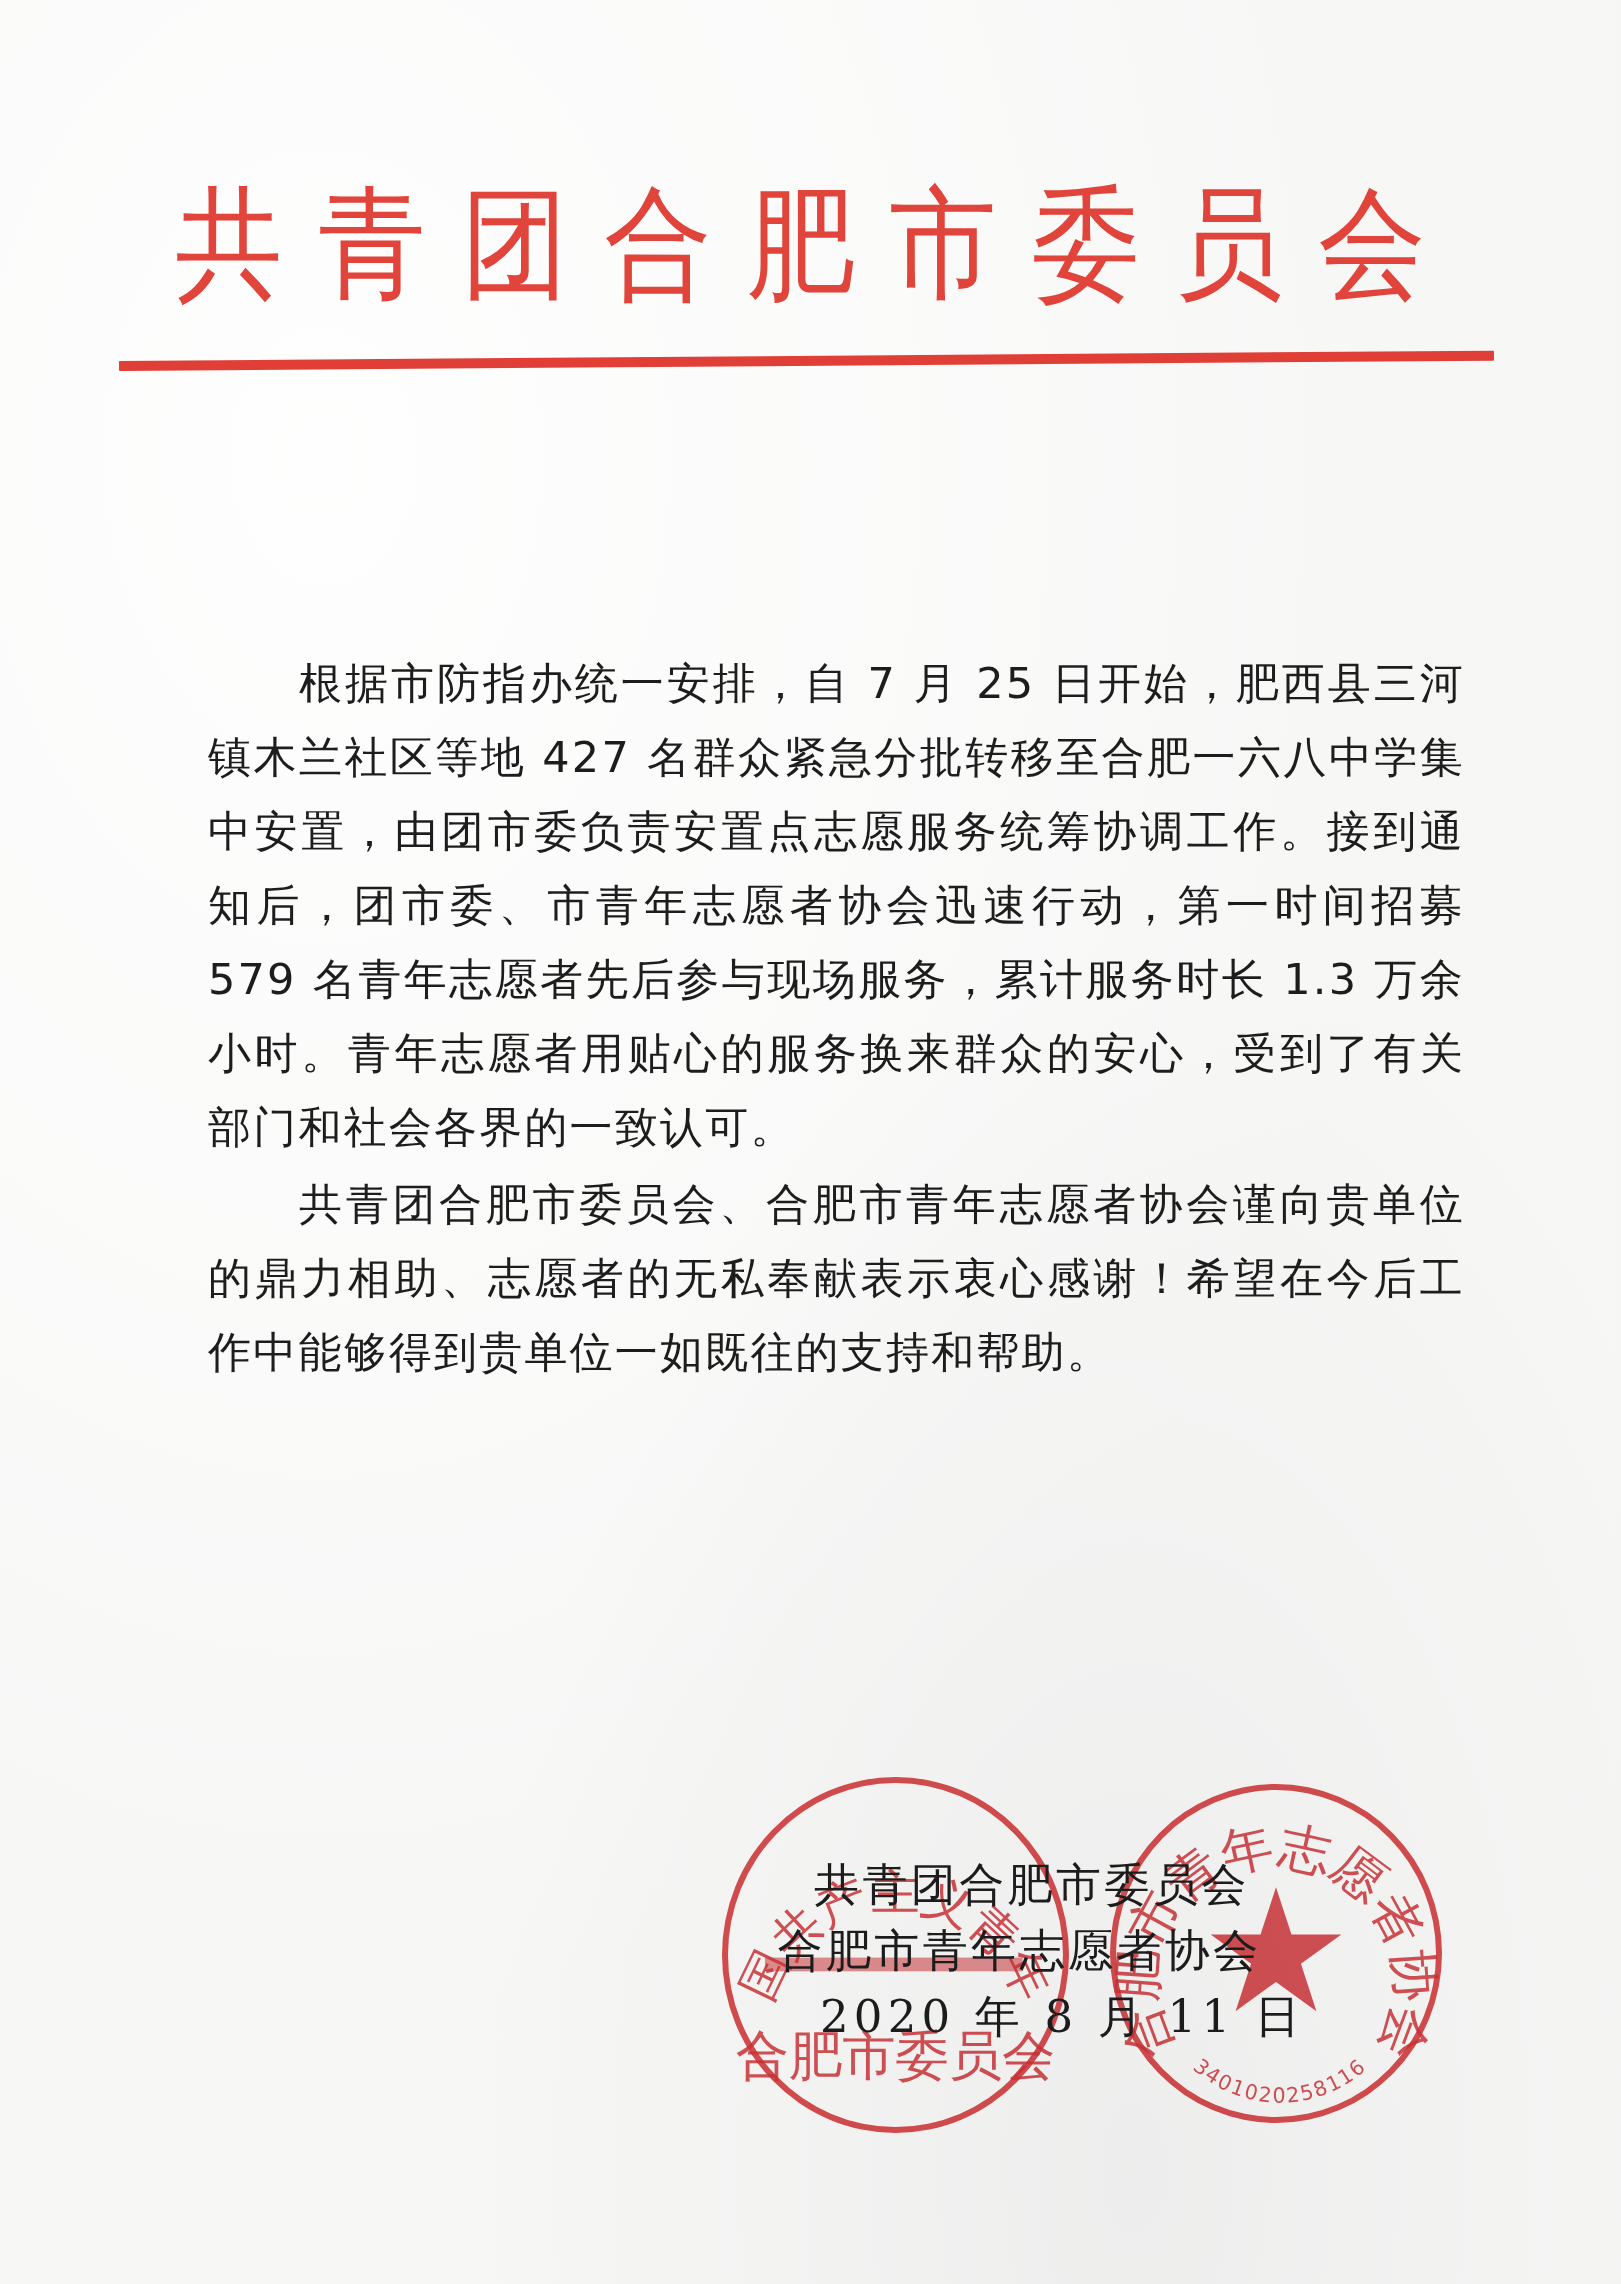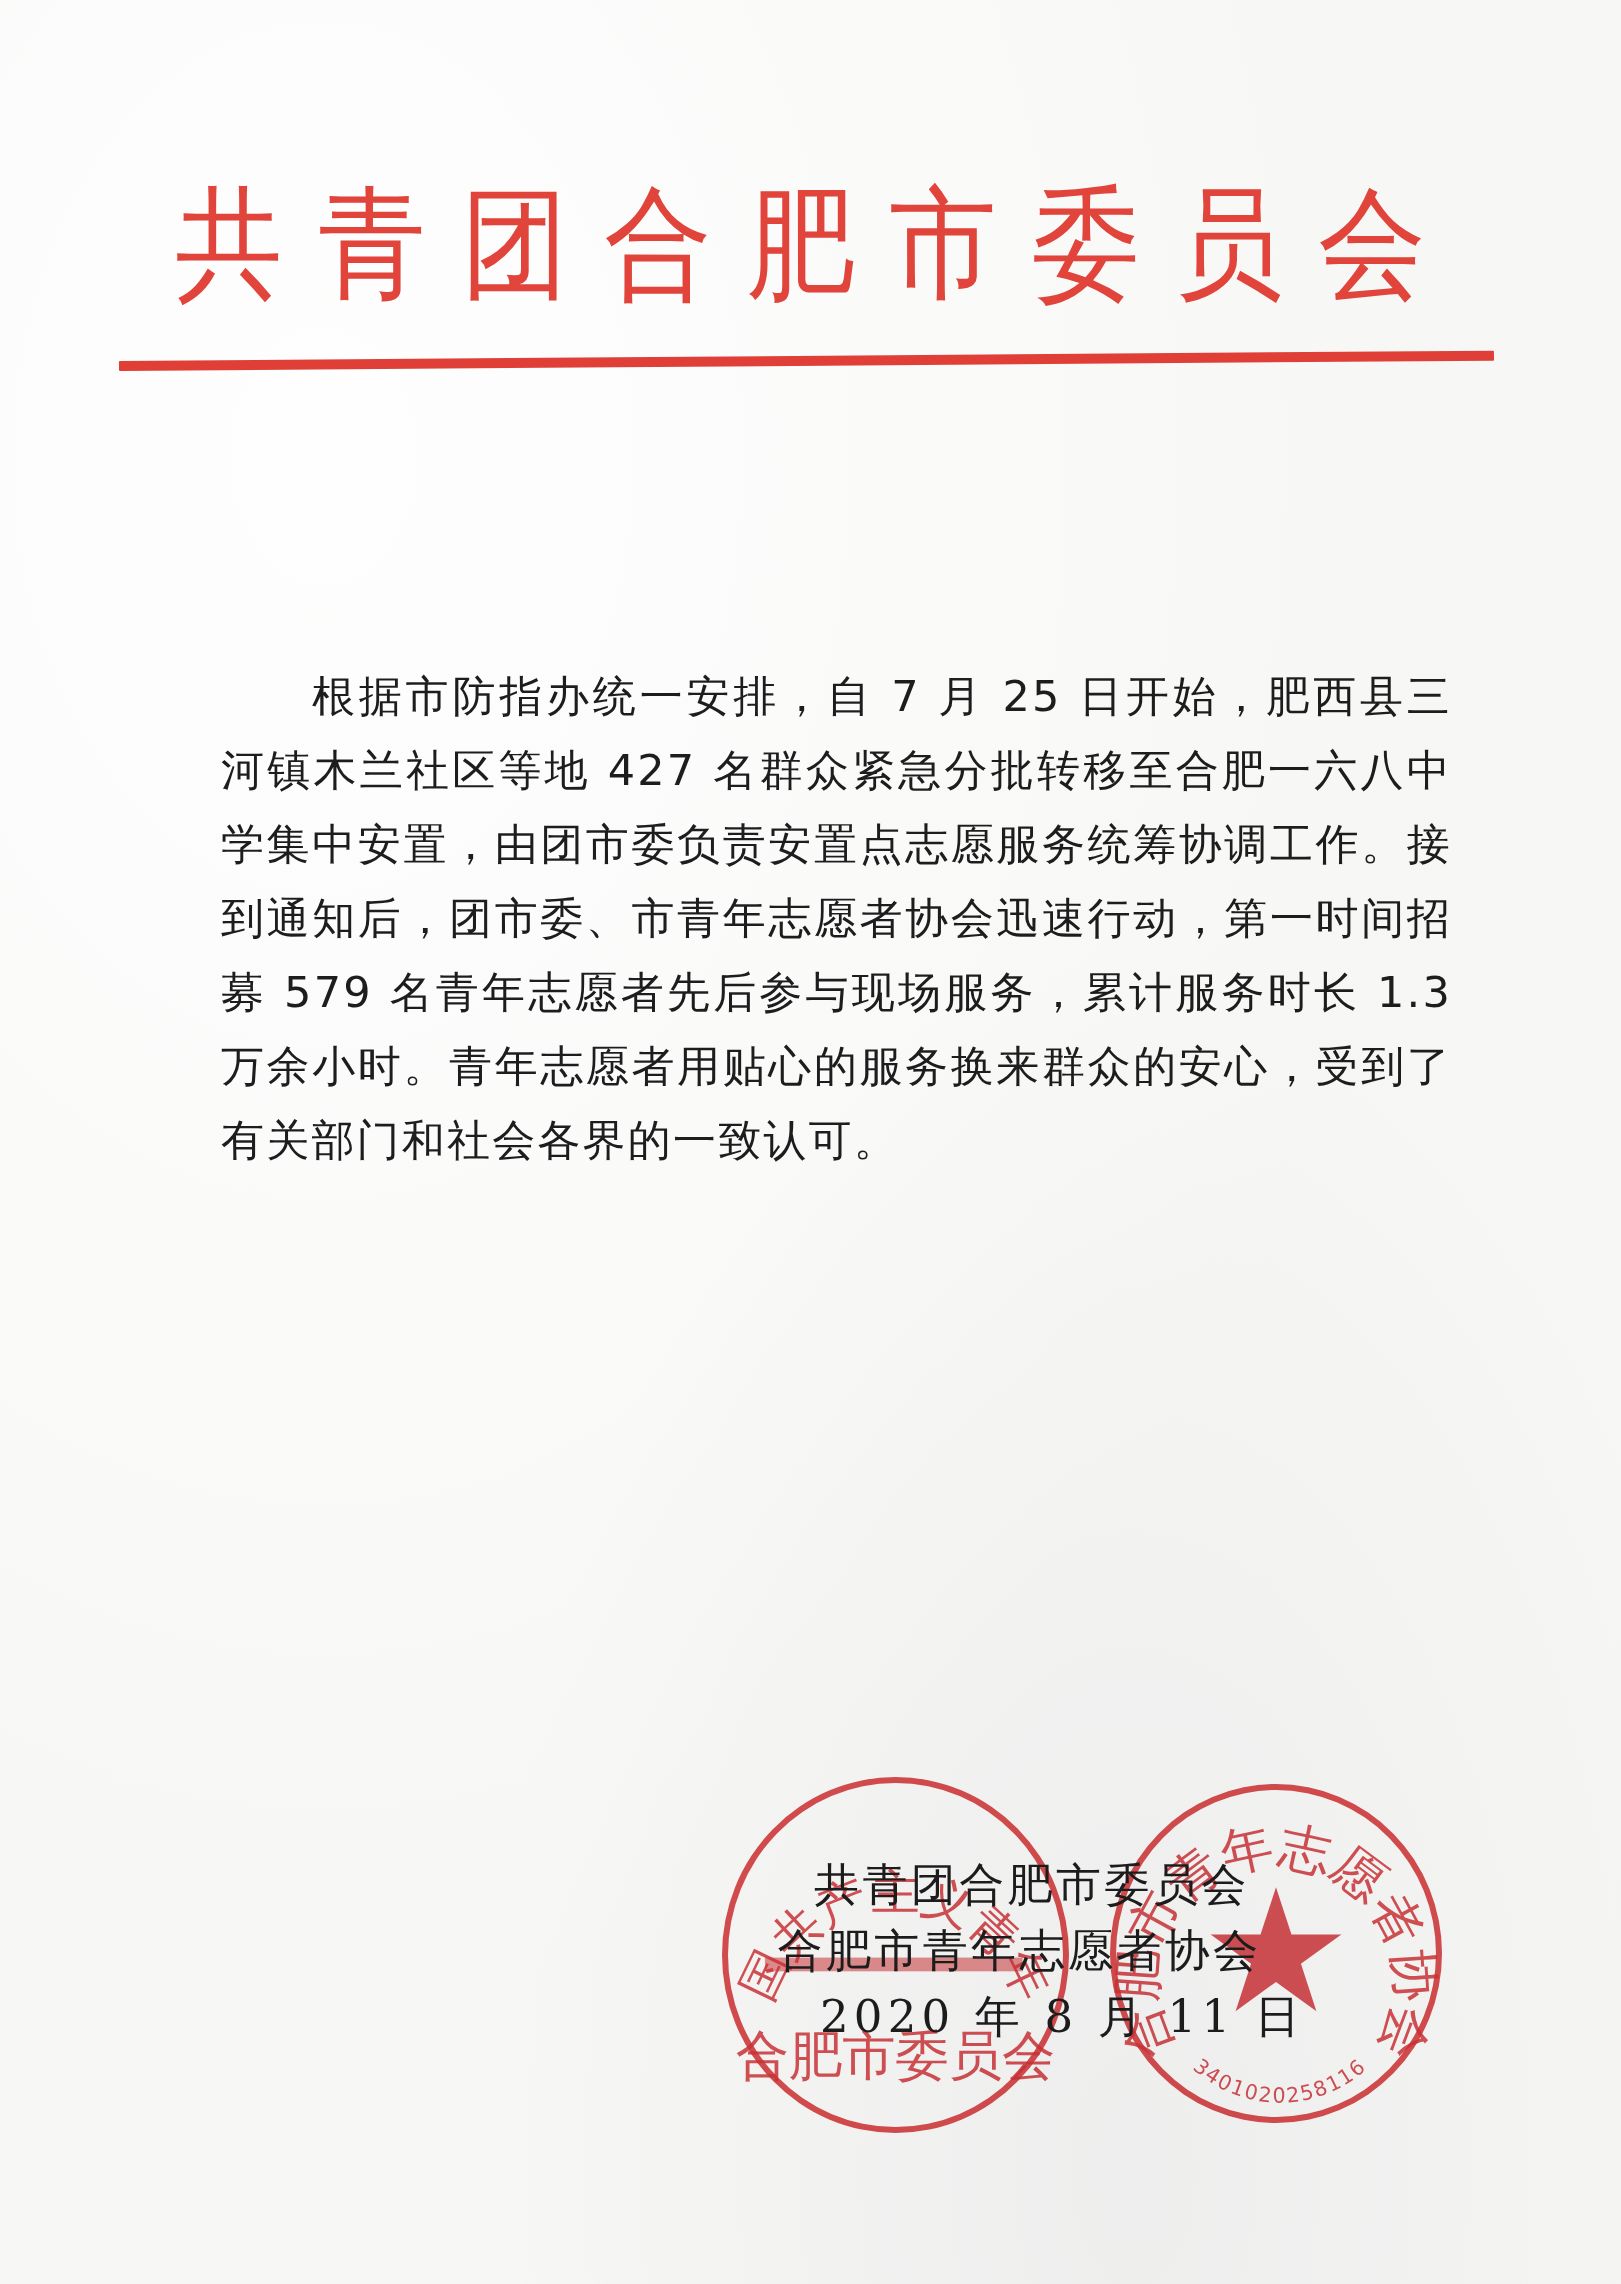--- a/index.html
+++ b/index.html
@@ -40,21 +40,21 @@
       font-weight: bold; font-size: 57px; line-height: 77px; color: #2a2a2a;
       letter-spacing: 31px; text-indent: 31px;
     }
     
     .body-text {
       position: absolute; left: 205px; top: 643px; width: 1263px;
       font-family: "DejaVu Sans", "Liberation Sans", sans-serif;
       font-size: 43px; line-height: 74px; color: #1d1d1d;
       text-align: justify; letter-spacing: 2.2px;
     }
-    .body-text p { margin: 16px; }
+    .body-text p { margin: 3px; }
     .body-text p.indent { text-indent: 91px; }
     .body-text .salutation { margin: 0; }
     
     .signature {
       position: absolute; left: 756px; top: 1852px; width: 516px;
       font-family: "DejaVu Serif", "Liberation Serif", serif;
       font-size: 45px; line-height: 66px; color: #1c1c1c; z-index: 3;
     }
     .signature .line { position: relative; white-space: nowrap; letter-spacing: 3.4px; }
     .signature .l1 { left: 58px; }
@@ -86,20 +86,21 @@
     <span class="ch">委</span>
     <span class="ch">员</span>
     <span class="ch">会</span>
   </div>
 
   <div class="redline"></div>
 
 
   <div class="body-text">
     <p class="indent">根据市防指办统一安排，自 7 月 25 日开始，肥西县三河镇木兰社区等地 427 名群众紧急分批转移至合肥一六八中学集中安置，由团市委负责安置点志愿服务统筹协调工作。接到通知后，团市委、市青年志愿者协会迅速行动，第一时间招募 579 名青年志愿者先后参与现场服务，累计服务时长 1.3 万余小时。青年志愿者用贴心的服务换来群众的安心，受到了有关部门和社会各界的一致认可。</p>
+    <p class="indent">共青团合肥市委员会、合肥市青年志愿者协会谨向贵单位的鼎力相助、志愿者的无私奉献表示衷心感谢！希望在今后工作中能够得到贵单位一如既往的支持和帮助。</p>
   </div>
 
   <div class="stamp stamp-left">
     <svg width="347" height="356" viewBox="0 0 404 414">
       <defs>
         <path id="arcL" d="M 62 250 A 150 150 0 0 1 342 250"></path>
       </defs>
       <text class="stamp-text" font-size="56">
         <textPath href="#arcL" startOffset="50%" text-anchor="middle">中国共产主义青年团</textPath>
       </text>

